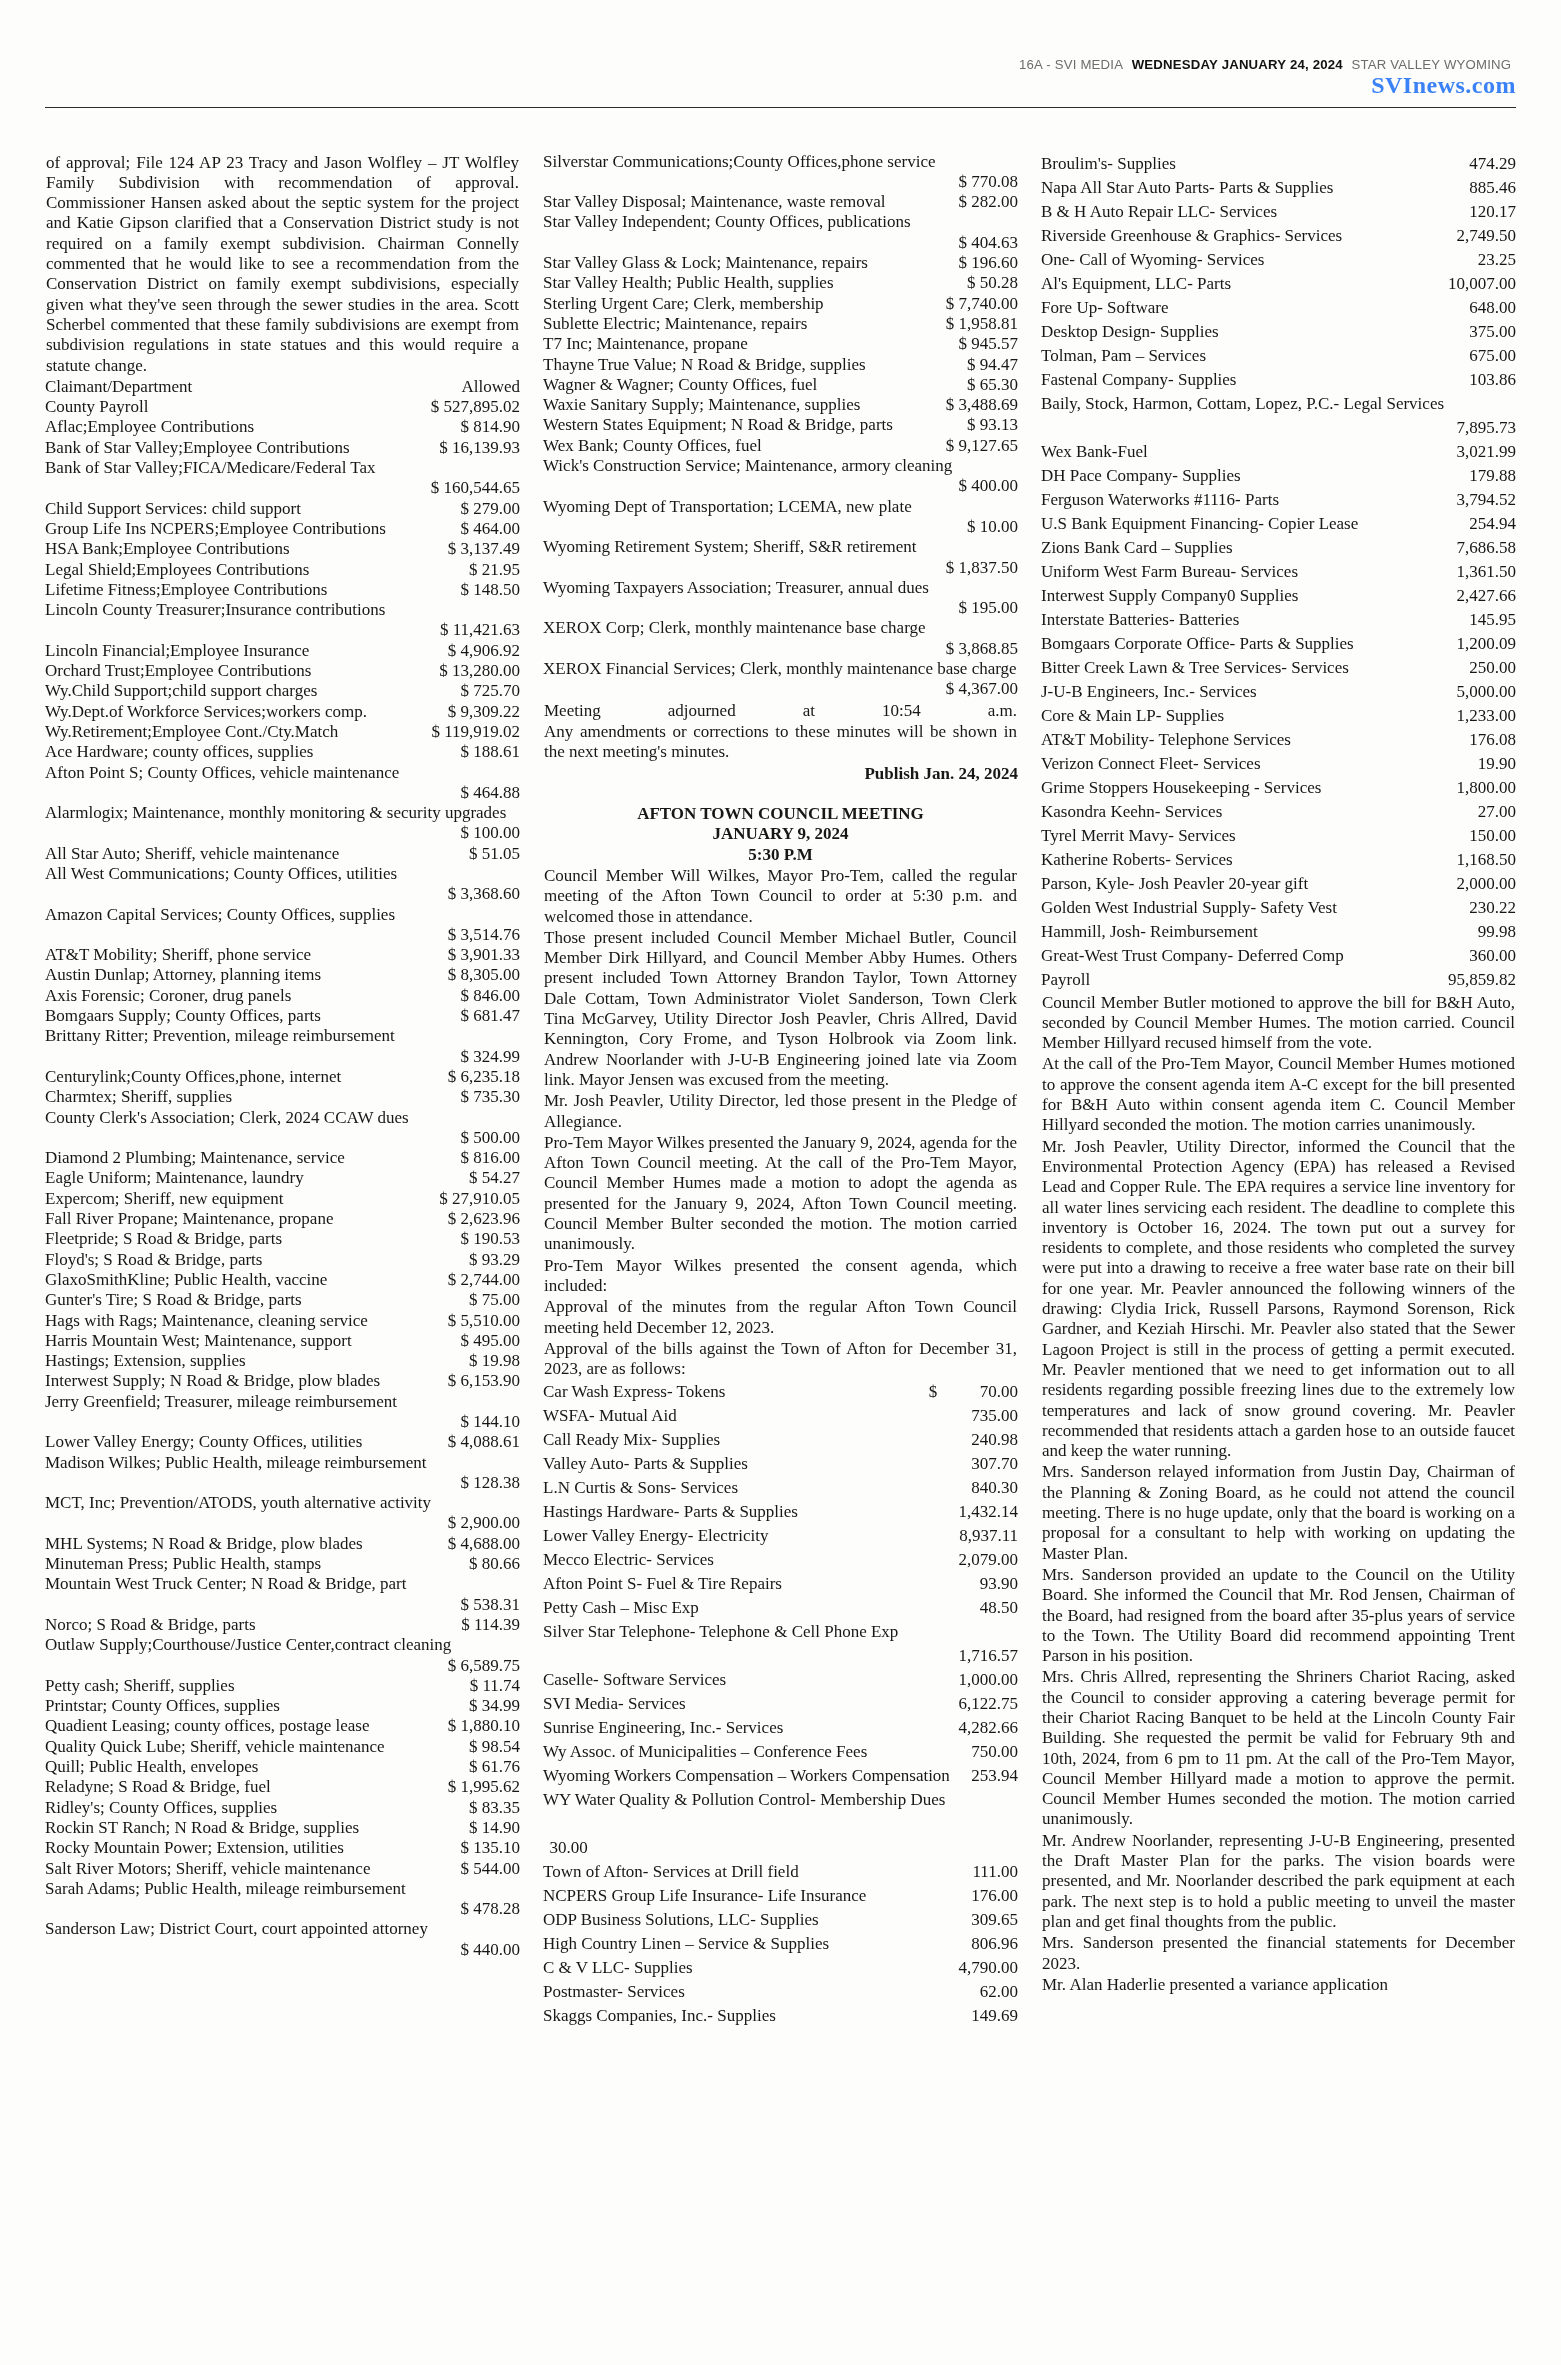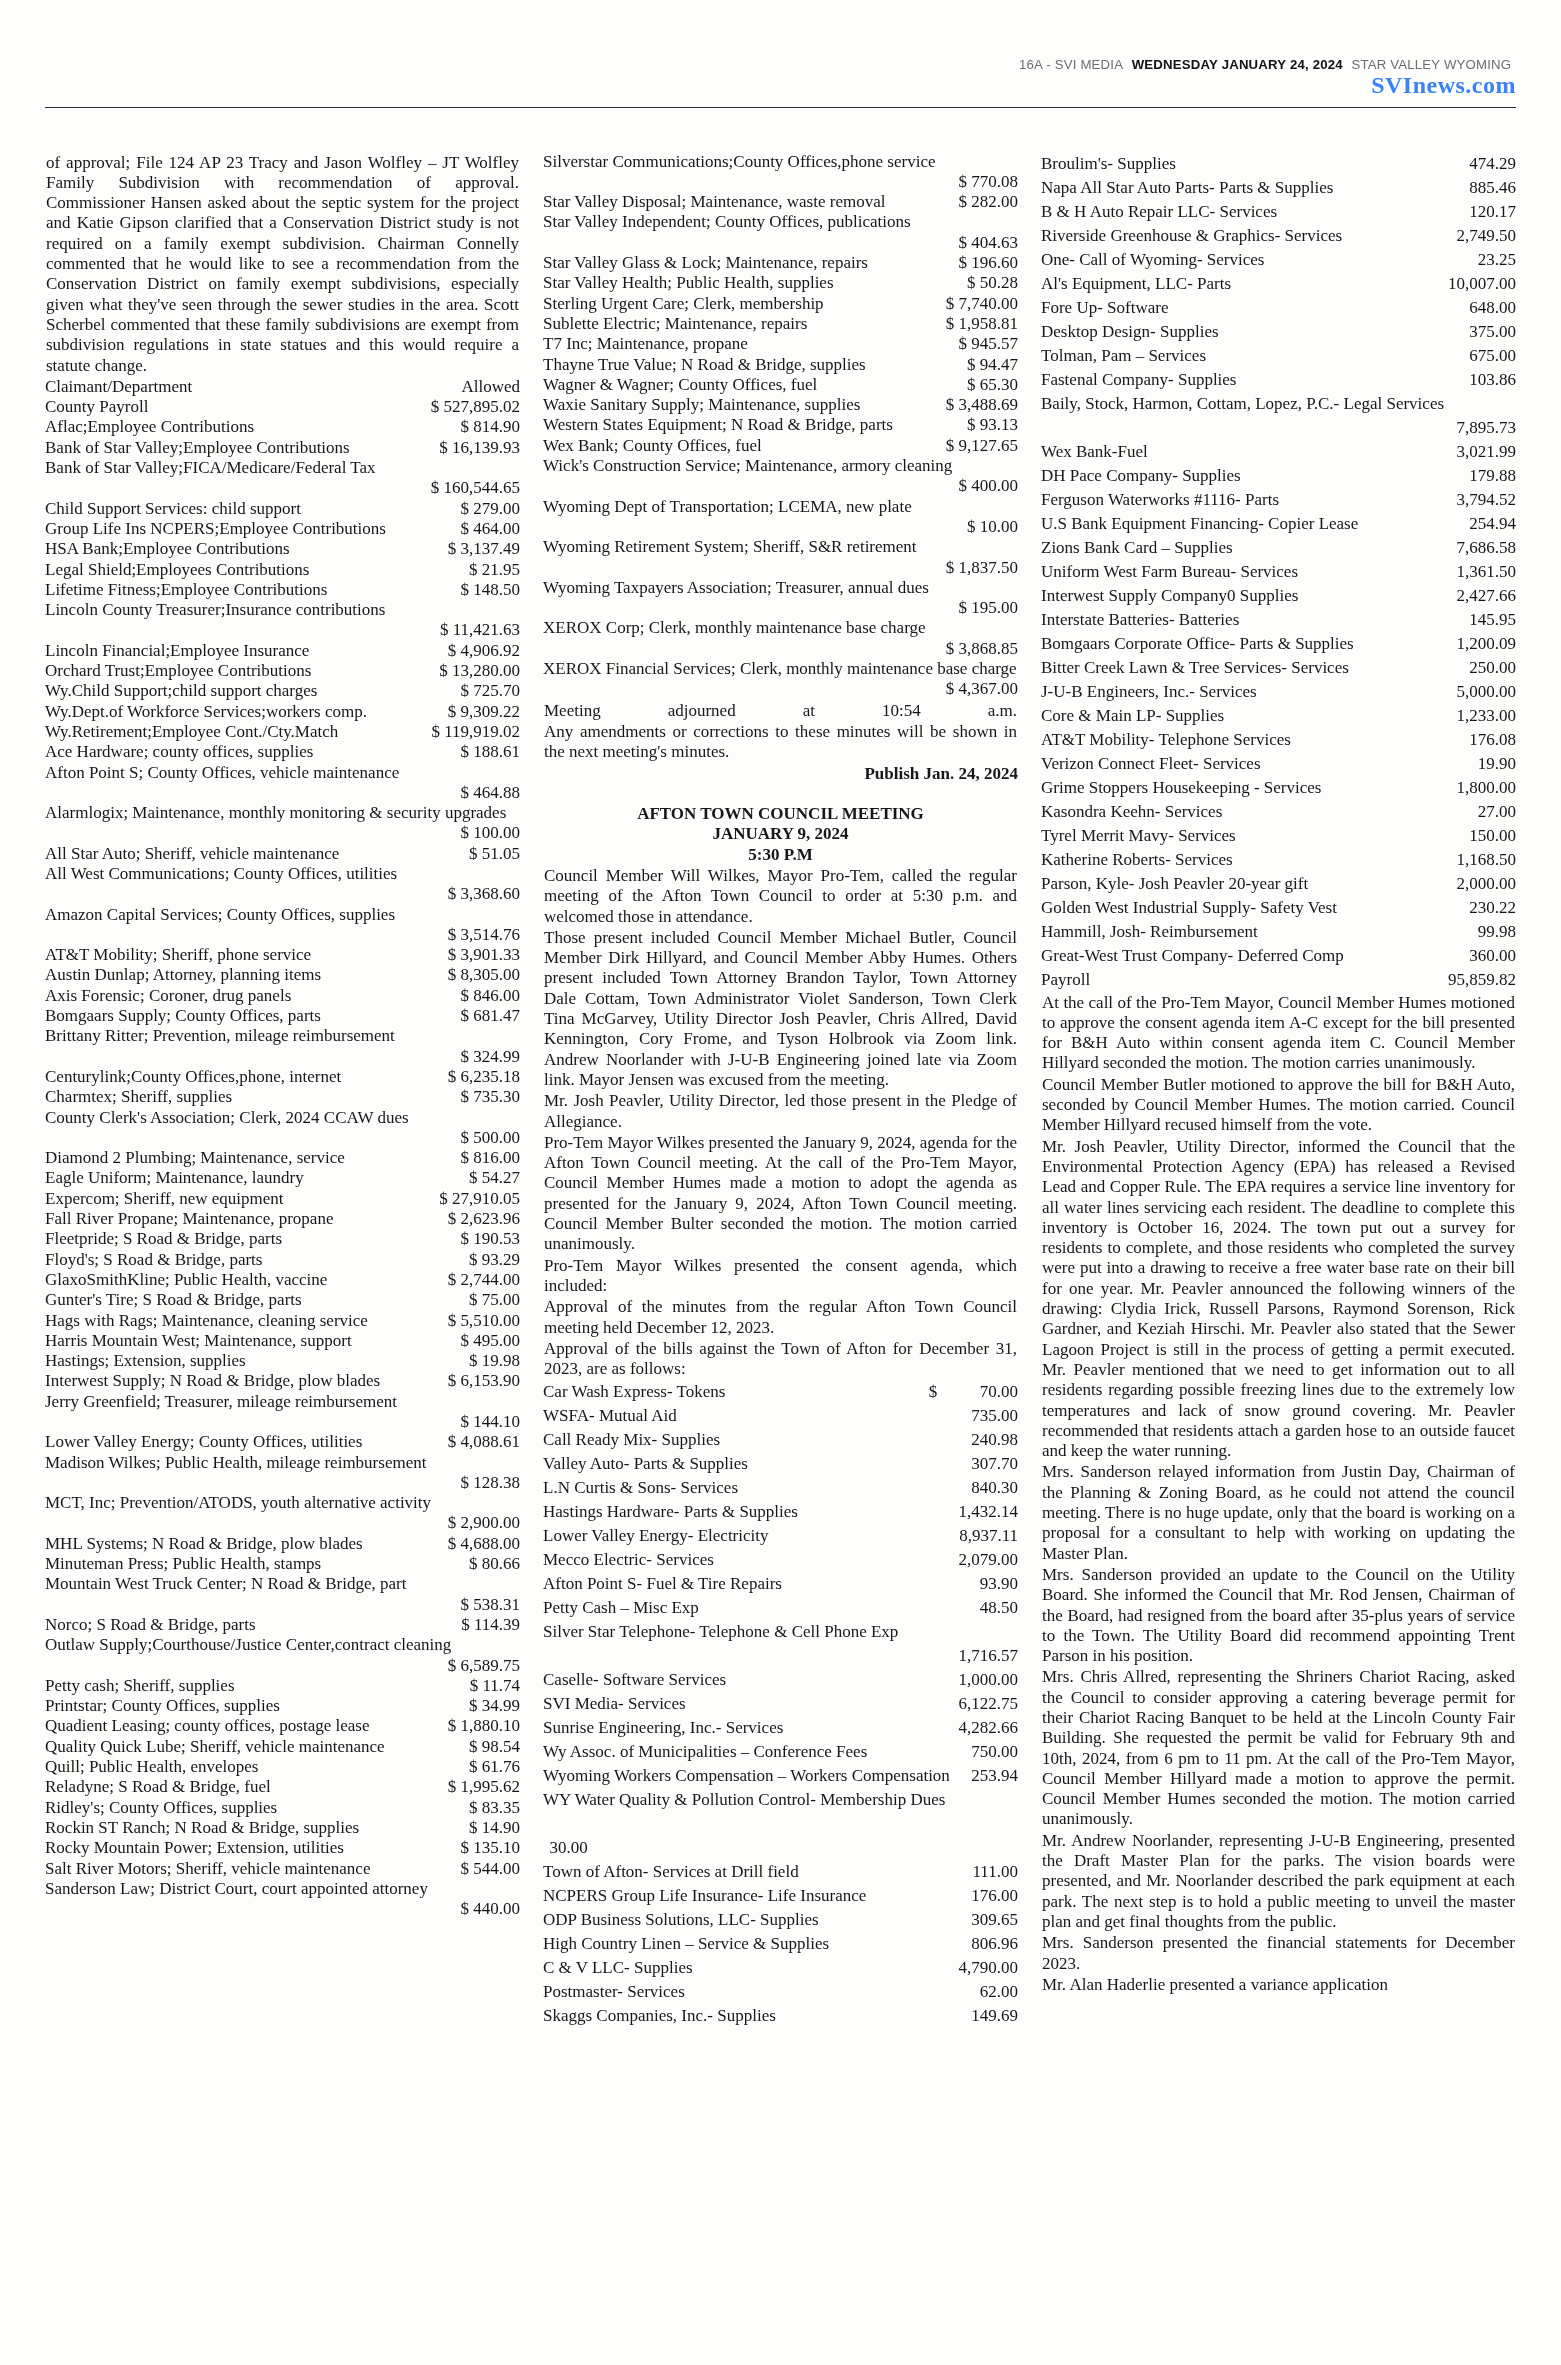--- a/index.html
+++ b/index.html
@@ -128,20 +128,21 @@
         <div class="row"><span class="lbl">Petty cash; Sheriff, supplies</span><span class="amt">$ 11.74</span></div>
         <div class="row"><span class="lbl">Printstar; County Offices, supplies</span><span class="amt">$ 34.99</span></div>
         <div class="row"><span class="lbl">Quadient Leasing; county offices, postage lease</span><span class="amt">$ 1,880.10</span></div>
         <div class="row"><span class="lbl">Quality Quick Lube; Sheriff, vehicle maintenance</span><span class="amt">$ 98.54</span></div>
         <div class="row"><span class="lbl">Quill; Public Health, envelopes</span><span class="amt">$ 61.76</span></div>
         <div class="row"><span class="lbl">Reladyne; S Road &amp; Bridge, fuel</span><span class="amt">$ 1,995.62</span></div>
         <div class="row"><span class="lbl">Ridley's; County Offices, supplies</span><span class="amt">$ 83.35</span></div>
         <div class="row"><span class="lbl">Rockin ST Ranch; N Road &amp; Bridge, supplies</span><span class="amt">$ 14.90</span></div>
         <div class="row"><span class="lbl">Rocky Mountain Power; Extension, utilities</span><span class="amt">$ 135.10</span></div>
         <div class="row"><span class="lbl">Salt River Motors; Sheriff, vehicle maintenance</span><span class="amt">$ 544.00</span></div>
+        <div class="row"><span class="lbl">Sarah Adams; Public Health, mileage reimbursement</span><br><span class="amt">$ 478.28</span></div>
         <div class="row"><span class="lbl">Sanderson Law; District Court, court appointed attorney</span><br><span class="amt">$ 440.00</span></div>
       </section>
     <section class="col">
         <div class="row"><span class="lbl">Silverstar Communications;County Offices,phone service</span><br><span class="amt">$ 770.08</span></div>
         <div class="row"><span class="lbl">Star Valley Disposal; Maintenance, waste removal</span><span class="amt">$ 282.00</span></div>
         <div class="row"><span class="lbl">Star Valley Independent; County Offices, publications</span><br><span class="amt">$ 404.63</span></div>
         <div class="row"><span class="lbl">Star Valley Glass &amp; Lock; Maintenance, repairs</span><span class="amt">$ 196.60</span></div>
         <div class="row"><span class="lbl">Star Valley Health; Public Health, supplies</span><span class="amt">$ 50.28</span></div>
         <div class="row"><span class="lbl">Sterling Urgent Care; Clerk, membership</span><span class="amt">$ 7,740.00</span></div>
         <div class="row"><span class="lbl">Sublette Electric; Maintenance, repairs</span><span class="amt">$ 1,958.81</span></div>
@@ -224,22 +225,22 @@
         <div class="row loose"><span class="lbl">Verizon Connect Fleet- Services</span><span class="amt">19.90</span></div>
         <div class="row loose"><span class="lbl">Grime Stoppers Housekeeping - Services</span><span class="amt">1,800.00</span></div>
         <div class="row loose"><span class="lbl">Kasondra Keehn- Services</span><span class="amt">27.00</span></div>
         <div class="row loose"><span class="lbl">Tyrel Merrit Mavy- Services</span><span class="amt">150.00</span></div>
         <div class="row loose"><span class="lbl">Katherine Roberts- Services</span><span class="amt">1,168.50</span></div>
         <div class="row loose"><span class="lbl">Parson, Kyle- Josh Peavler 20-year gift</span><span class="amt">2,000.00</span></div>
         <div class="row loose"><span class="lbl">Golden West Industrial Supply- Safety Vest</span><span class="amt">230.22</span></div>
         <div class="row loose"><span class="lbl">Hammill, Josh- Reimbursement</span><span class="amt">99.98</span></div>
         <div class="row loose"><span class="lbl">Great-West Trust Company- Deferred Comp</span><span class="amt">360.00</span></div>
         <div class="row loose"><span class="lbl">Payroll</span><span class="amt">95,859.82</span></div>
+        <p class="para">Council Member Butler motioned to approve the bill for B&amp;H Auto, seconded by Council Member Humes. The motion carried. Council Member Hillyard recused himself from the vote.</p>
         <p class="para">At the call of the Pro-Tem Mayor, Council Member Humes motioned to approve the consent agenda item A-C except for the bill presented for B&amp;H Auto within consent agenda item C. Council Member Hillyard seconded the motion. The motion carries unanimously.</p>
-        <p class="para">Council Member Butler motioned to approve the bill for B&amp;H Auto, seconded by Council Member Humes. The motion carried. Council Member Hillyard recused himself from the vote.</p>
         <p class="para">Mr. Josh Peavler, Utility Director, informed the Council that the Environmental Protection Agency (EPA) has released a Revised Lead and Copper Rule. The EPA requires a service line inventory for all water lines servicing each resident. The deadline to complete this inventory is October 16, 2024. The town put out a survey for residents to complete, and those residents who completed the survey were put into a drawing to receive a free water base rate on their bill for one year. Mr. Peavler announced the following winners of the drawing: Clydia Irick, Russell Parsons, Raymond Sorenson, Rick Gardner, and Keziah Hirschi. Mr. Peavler also stated that the Sewer Lagoon Project is still in the process of getting a permit executed. Mr. Peavler mentioned that we need to get information out to all residents regarding possible freezing lines due to the extremely low temperatures and lack of snow ground covering. Mr. Peavler recommended that residents attach a garden hose to an outside faucet and keep the water running.</p>
         <p class="para">Mrs. Sanderson relayed information from Justin Day, Chairman of the Planning &amp; Zoning Board, as he could not attend the council meeting. There is no huge update, only that the board is working on a proposal for a consultant to help with working on updating the Master Plan.</p>
         <p class="para">Mrs. Sanderson provided an update to the Council on the Utility Board. She informed the Council that Mr. Rod Jensen, Chairman of the Board, had resigned from the board after 35-plus years of service to the Town. The Utility Board did recommend appointing Trent Parson in his position.</p>
         <p class="para">Mrs. Chris Allred, representing the Shriners Chariot Racing, asked the Council to consider approving a catering beverage permit for their Chariot Racing Banquet to be held at the Lincoln County Fair Building. She requested the permit be valid for February 9th and 10th, 2024, from 6 pm to 11 pm. At the call of the Pro-Tem Mayor, Council Member Hillyard made a motion to approve the permit. Council Member Humes seconded the motion. The motion carried unanimously.</p>
         <p class="para">Mr. Andrew Noorlander, representing J-U-B Engineering, presented the Draft Master Plan for the parks. The vision boards were presented, and Mr. Noorlander described the park equipment at each park.  The next step is to hold a public meeting to unveil the master plan and get final thoughts from the public.</p>
         <p class="para">Mrs. Sanderson presented the financial statements for December 2023.</p>
         <p class="para">Mr. Alan Haderlie presented a variance application</p>
       </section>
   </main>
 </div>

